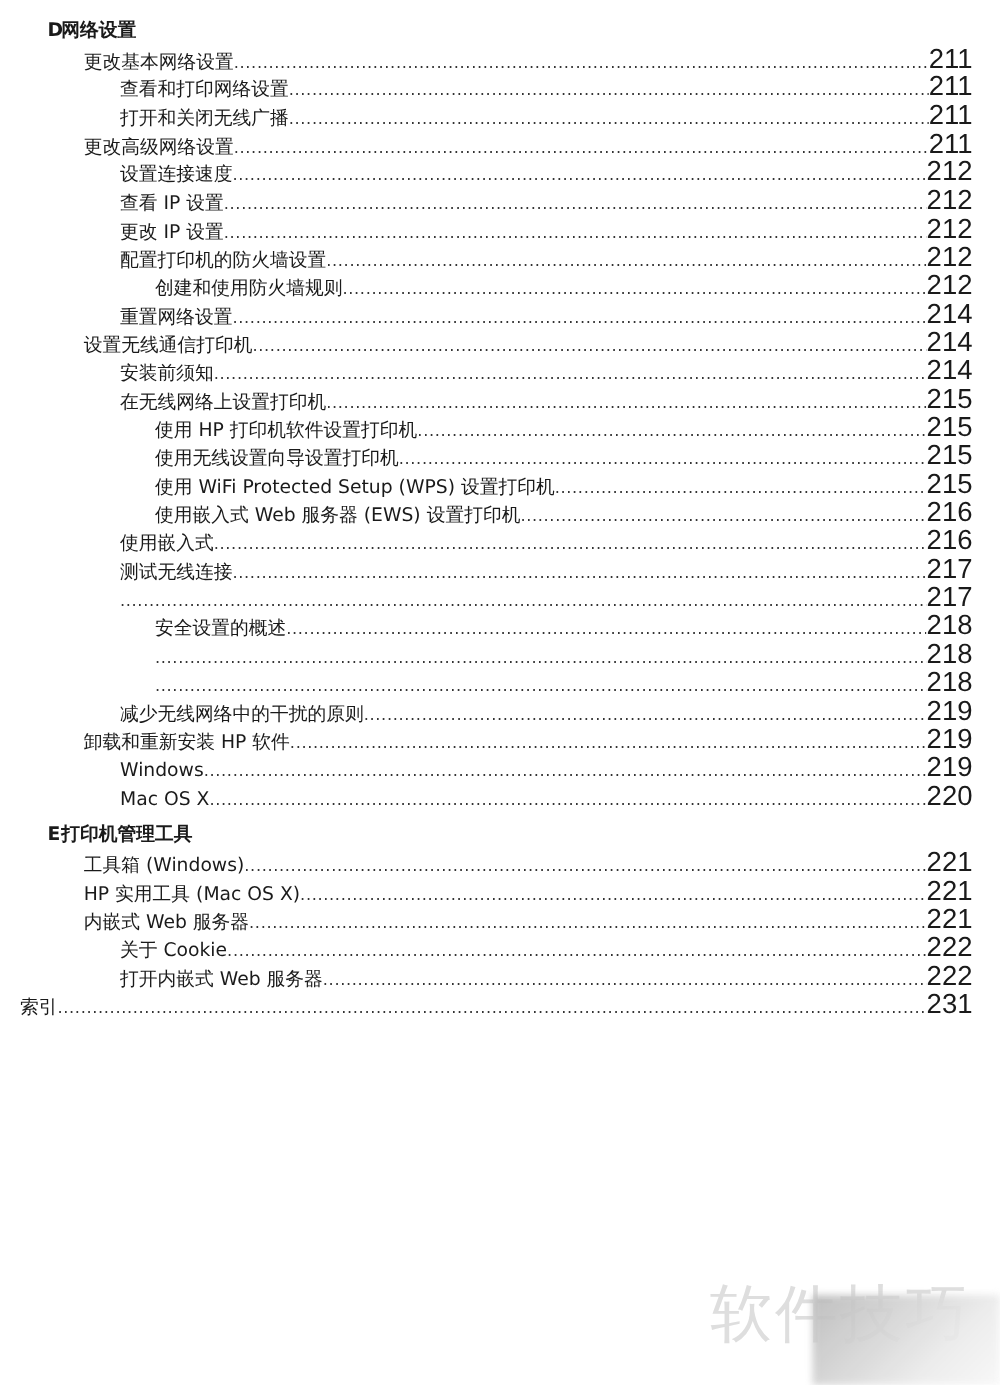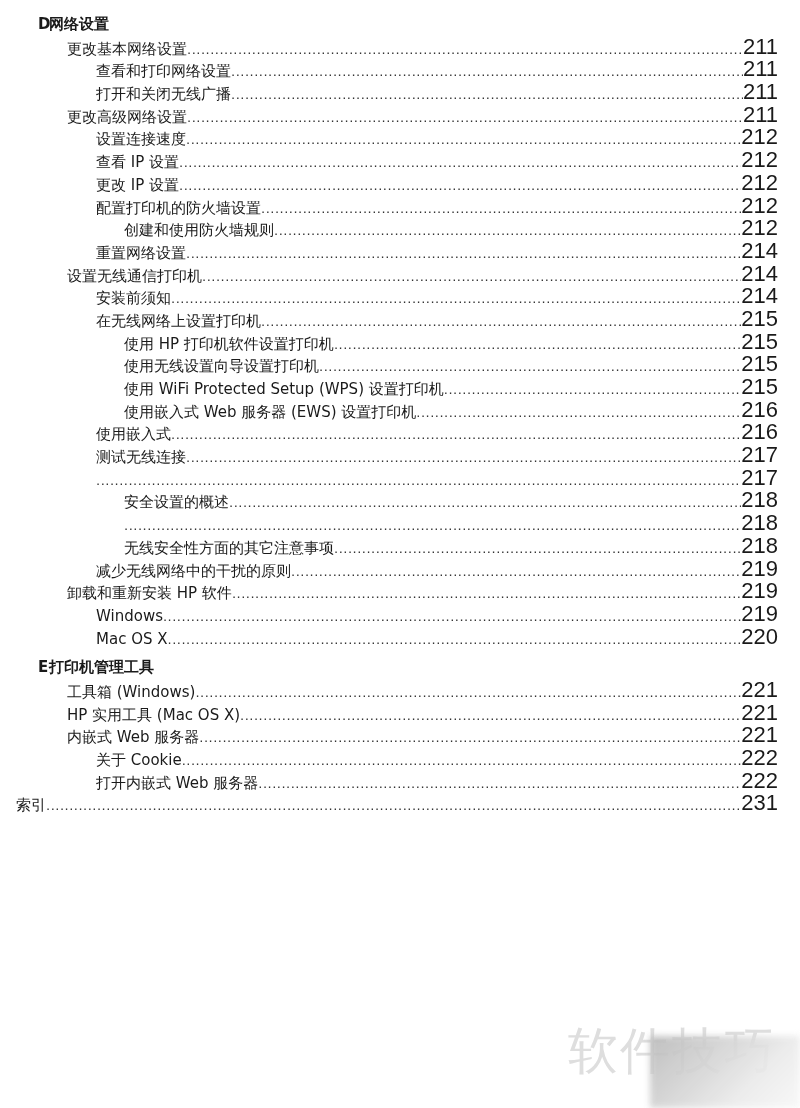--- a/index.html
+++ b/index.html
@@ -212,21 +212,20 @@
     <div class="row l3">
         <span class="label">安全设置的概述</span>
         <span class="leader"></span>
         <span class="page">218</span>
       </div>
     <div class="row l3">
         <span class="leader"></span>
         <span class="page">218</span>
       </div>
     <div class="row l3">
-        <span class="label">无线安全性方面的其它注意事项</span>
         <span class="leader"></span>
         <span class="page">218</span>
       </div>
     <div class="row l2">
         <span class="label">减少无线网络中的干扰的原则</span>
         <span class="leader"></span>
         <span class="page">219</span>
       </div>
     <div class="row l1">
         <span class="label">卸载和重新安装 HP 软件</span>

